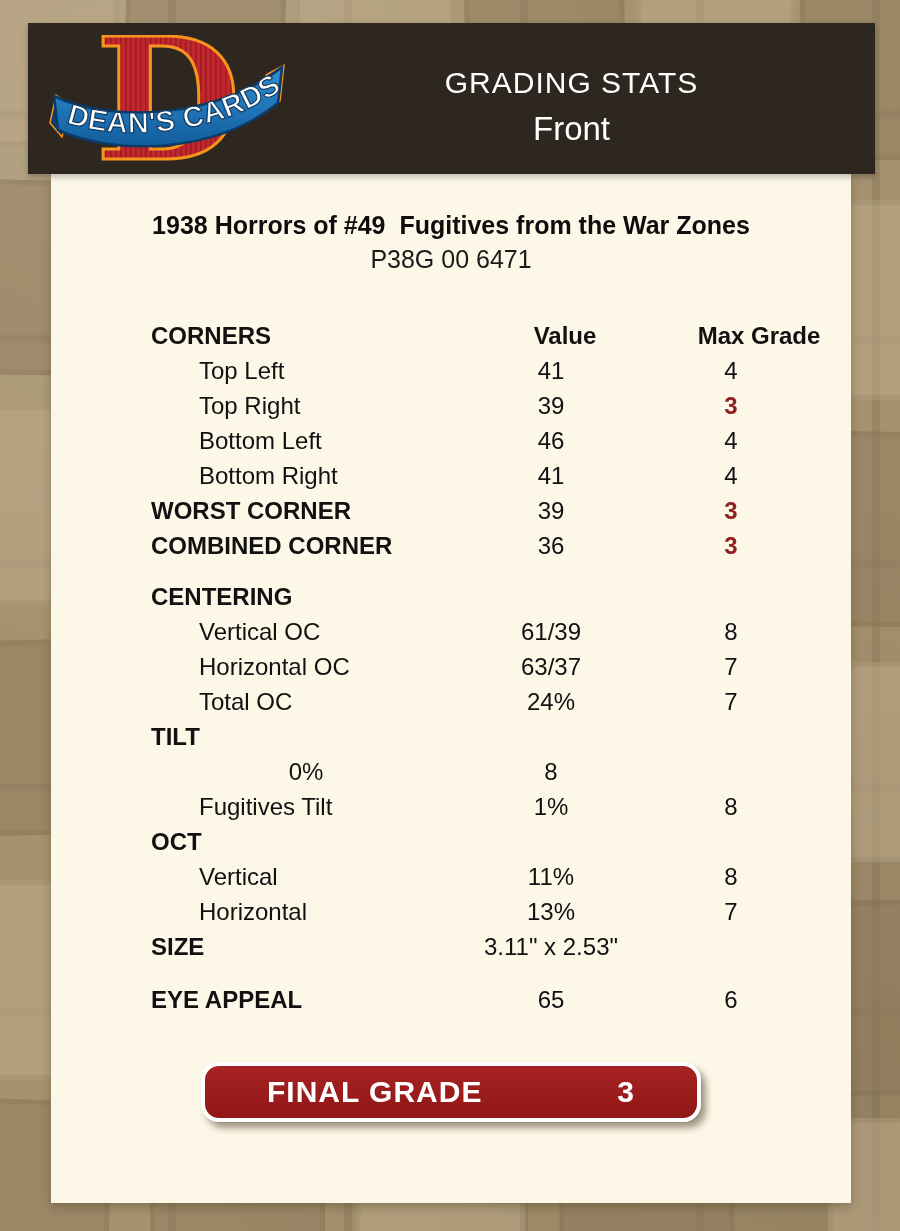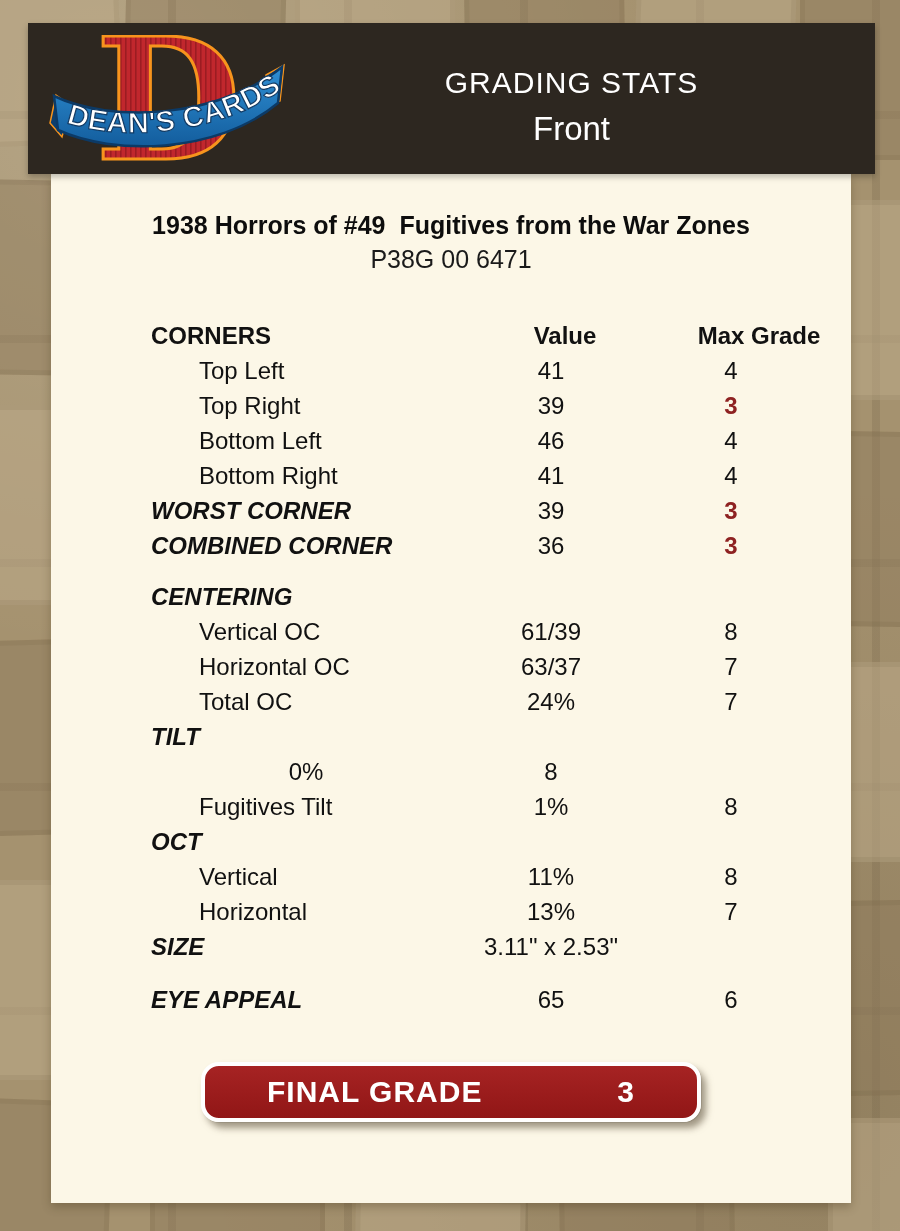--- a/index.html
+++ b/index.html
@@ -43,21 +43,21 @@
     text-align:center;font-size:25px;font-weight:bold;color:#0d0d0d;
     line-height:26px;white-space:pre;
   }
   .card-code{text-align:center;font-size:25px;color:#1a1a1a;line-height:26px;margin-top:8px;}
 
   .gtable{margin-left:100px;margin-top:46px;color:#111111;}
   .g-header,.g-row{display:grid;grid-template-columns:310px 180px 180px;height:35px;line-height:35px;font-size:24px;}
   .g-header{font-weight:bold;gap:14px;}
   .g-val,.g-max{text-align:center;}
   .g-row.indent .g-label{padding-left:48px;}
-  .g-row.bold .g-label{font-weight:bold;font-style:italic;}
+  .g-row.bold .g-label{font-weight:bold;}
   .g-max.red{color:#8e2222;font-weight:bold;}
   .g-gap{height:16px;}
   .g-gap.big{height:18px;}
 
   
   .final-grade{
     position:absolute;left:150px;top:888px;width:500px;height:60px;
     box-sizing:border-box;border:4px solid #ffffff;border-radius:18px;
     background:linear-gradient(#a62323,#911616);
     box-shadow:5px 6px 7px rgba(110,100,80,0.65), 1px 1px 0 rgba(0,0,0,0.12);

